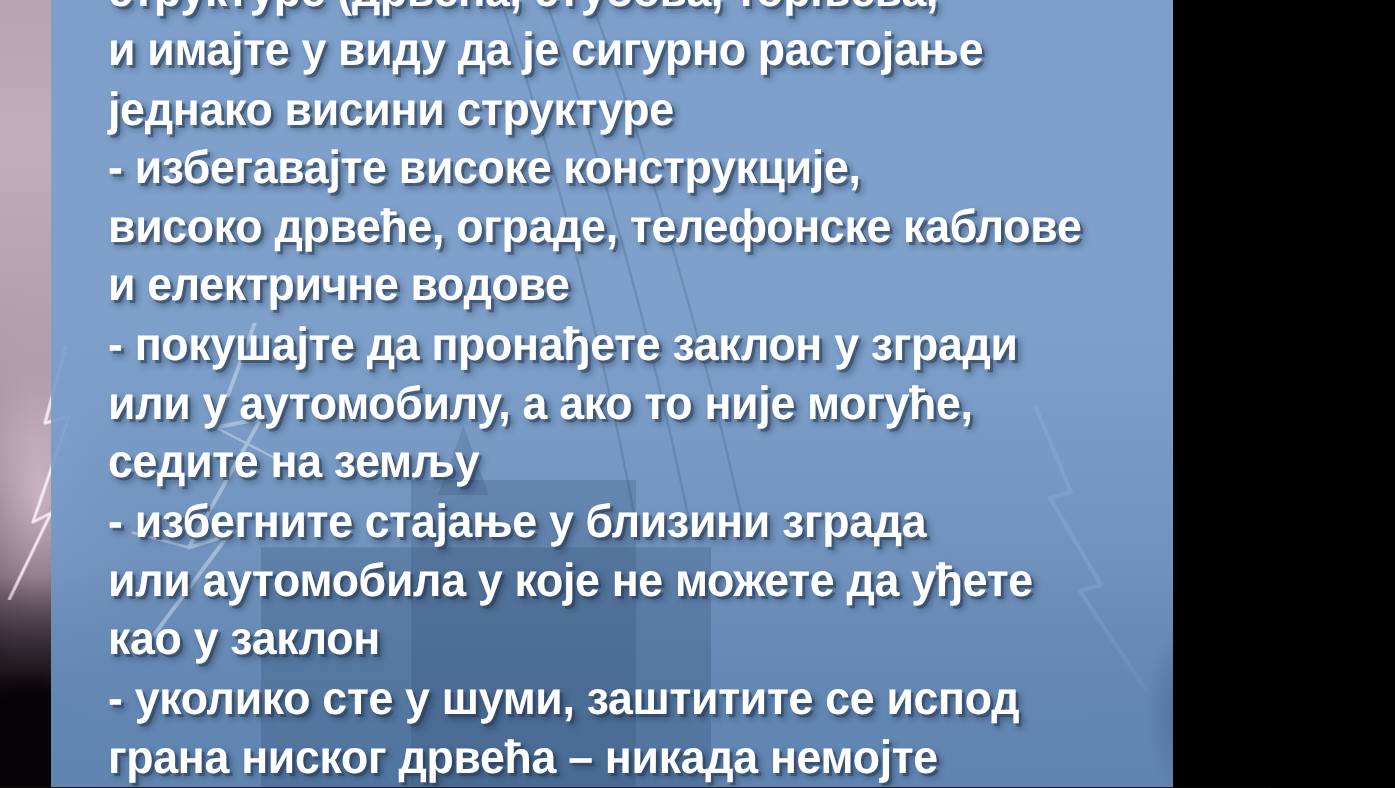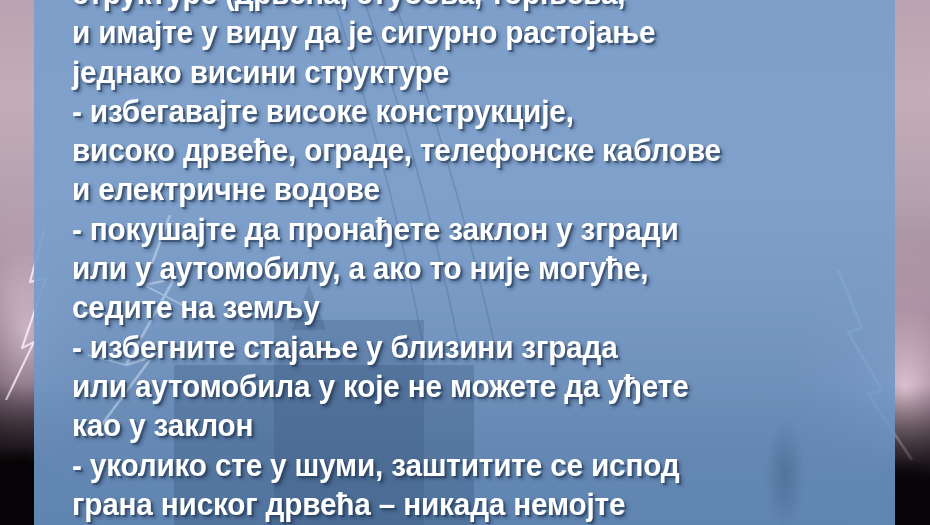--- a/index.html
+++ b/index.html
@@ -4,21 +4,21 @@
 <title>Lightning Safety Tips Overlay</title>
 <style>
   html, body {
     margin: 0;
     padding: 0;
     background: #000;
   }
 
   .screen {
     position: relative;
-    width: 930px;
+    width: 782px;
     height: 525px;
     overflow: hidden;
     font-family: "Liberation Sans", "DejaVu Sans", sans-serif;
     background: #2a2026;
   }
 
   
   .bg-photo {
     position: absolute;
     inset: 0;

